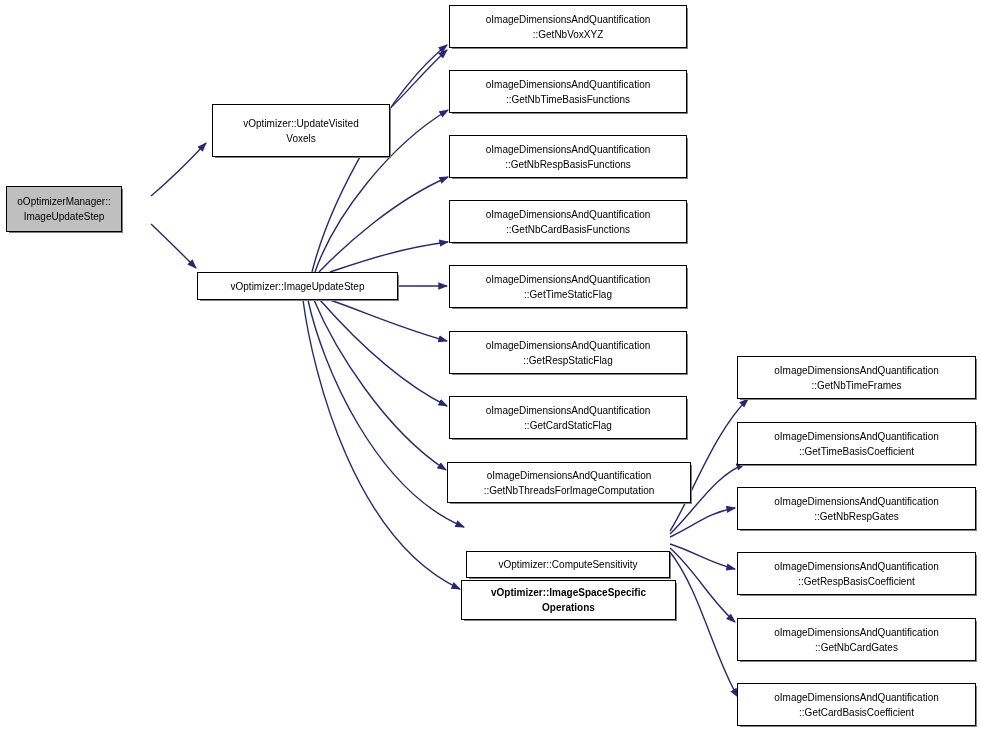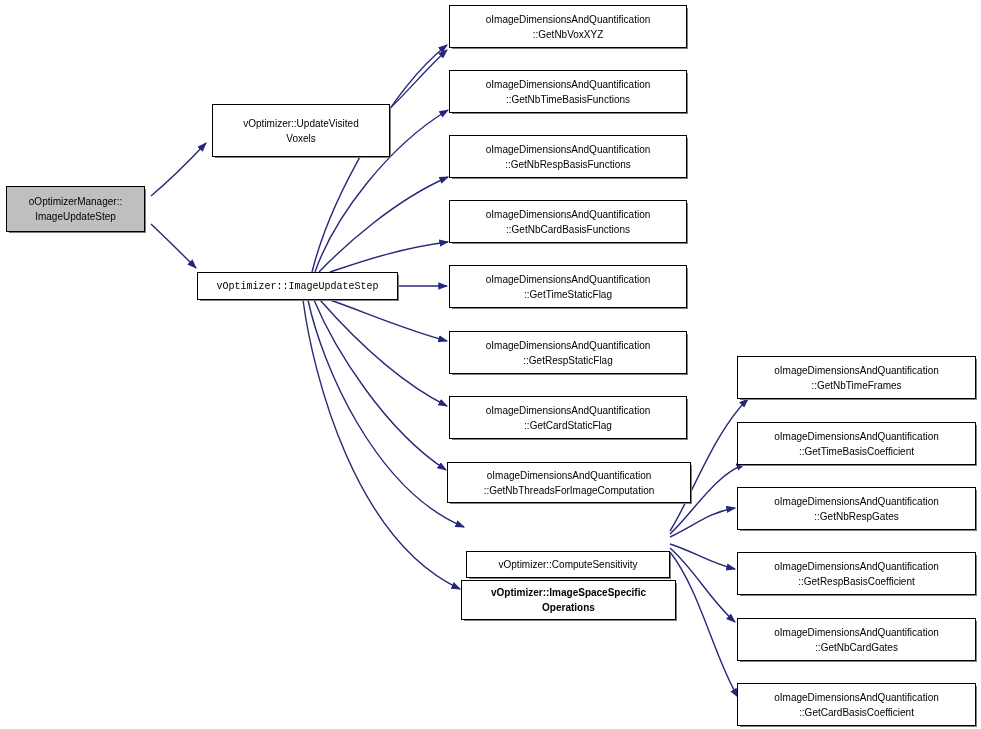--- a/index.html
+++ b/index.html
@@ -74,25 +74,25 @@
         <path d="M303,300 C313,375 355,540 460,589" fill="none" stroke="#27277a" stroke-width="1.4" marker-end="url(#arrowhead)"></path>
         <path d="M670,531 C690,500 715,430 748,399" fill="none" stroke="#27277a" stroke-width="1.4" marker-end="url(#arrowhead)"></path>
         <path d="M670,534 C695,510 715,475 745,464" fill="none" stroke="#27277a" stroke-width="1.4" marker-end="url(#arrowhead)"></path>
         <path d="M670,537 C695,525 710,512 735,508" fill="none" stroke="#27277a" stroke-width="1.4" marker-end="url(#arrowhead)"></path>
         <path d="M670,544 C695,552 710,563 735,569" fill="none" stroke="#27277a" stroke-width="1.4" marker-end="url(#arrowhead)"></path>
         <path d="M670,548 C695,570 710,600 735,622" fill="none" stroke="#27277a" stroke-width="1.4" marker-end="url(#arrowhead)"></path>
         <path d="M670,552 C700,590 715,660 738,697" fill="none" stroke="#27277a" stroke-width="1.4" marker-end="url(#arrowhead)"></path>
       </g>
   </svg>
   <div id="node-layer">
-      <div class="node highlight" style="left: 6px; top: 186px; width: 139px; height: 46px;"><span class="label">oOptimizerManager::
+      <div class="node highlight" style="left: 6px; top: 186px; width: 116px; height: 46px;"><span class="label">oOptimizerManager::
 ImageUpdateStep</span></div>
       <div class="node" style="left: 212px; top: 104px; width: 178px; height: 53px;"><span class="label">vOptimizer::UpdateVisited
 Voxels</span></div>
-      <div class="node" style="left: 197px; top: 272px; width: 201px; height: 28px; font-family: Liberation Mono, monospace;"><span class="label">vOptimizer::ImageUpdateStep</span></div>
+      <div class="node" style="left: 197px; top: 272px; width: 201px; height: 28px;"><span class="label">vOptimizer::ImageUpdateStep</span></div>
       <div class="node" style="left: 449px; top: 5px; width: 238px; height: 43px;"><span class="label">oImageDimensionsAndQuantification
 ::GetNbVoxXYZ</span></div>
       <div class="node" style="left: 449px; top: 70px; width: 238px; height: 43px;"><span class="label">oImageDimensionsAndQuantification
 ::GetNbTimeBasisFunctions</span></div>
       <div class="node" style="left: 449px; top: 135px; width: 238px; height: 43px;"><span class="label">oImageDimensionsAndQuantification
 ::GetNbRespBasisFunctions</span></div>
       <div class="node" style="left: 449px; top: 200px; width: 238px; height: 43px;"><span class="label">oImageDimensionsAndQuantification
 ::GetNbCardBasisFunctions</span></div>
       <div class="node" style="left: 449px; top: 265px; width: 238px; height: 43px;"><span class="label">oImageDimensionsAndQuantification
 ::GetTimeStaticFlag</span></div>

